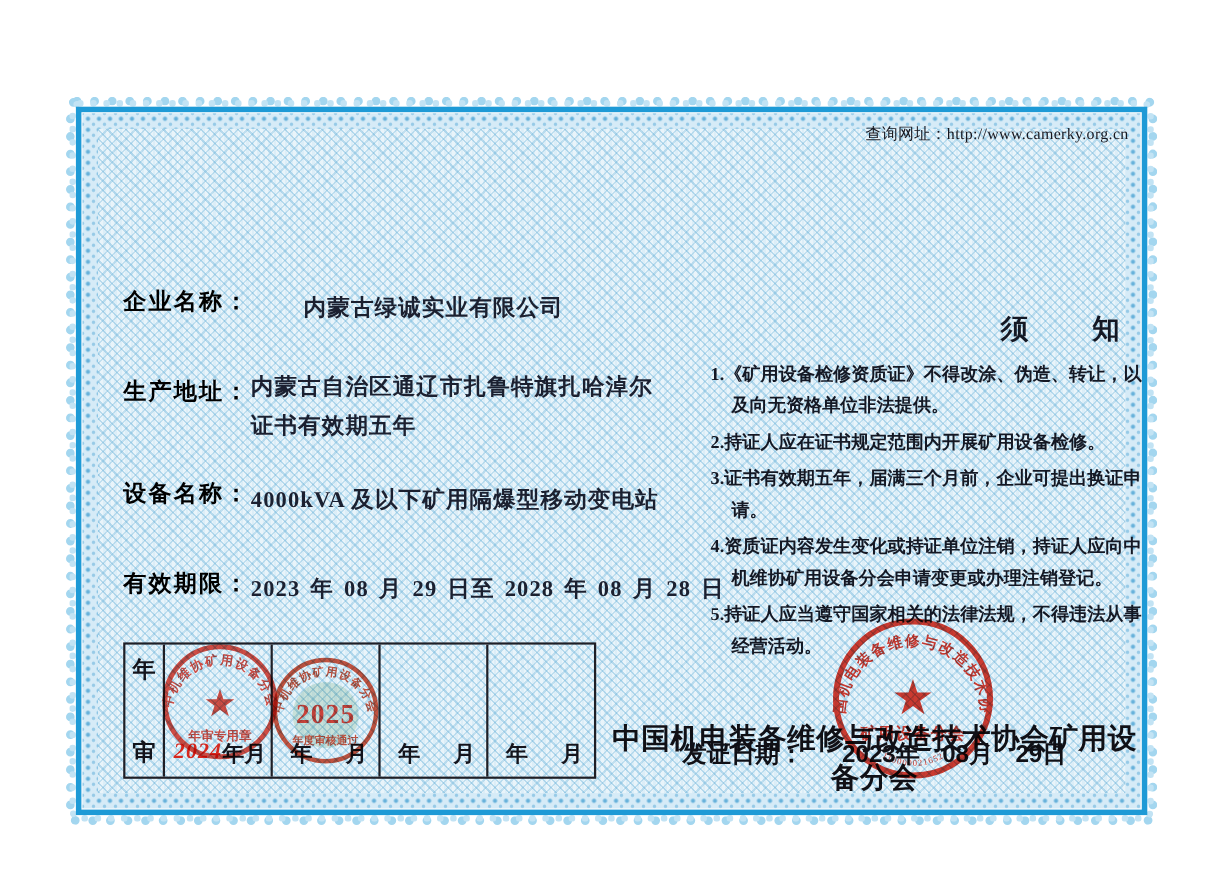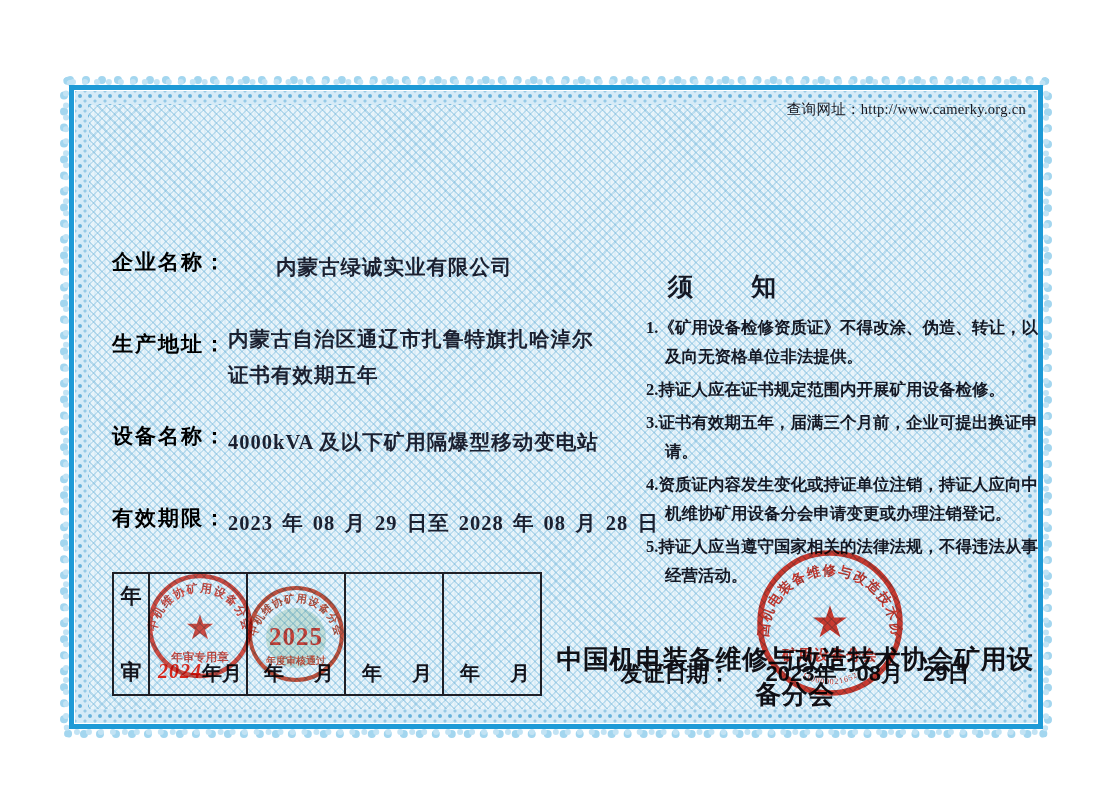--- a/index.html
+++ b/index.html
@@ -3,21 +3,21 @@
 <meta charset="utf-8">
 <style>
   html,body{margin:0;padding:0;}
   body{
     width:1102px;height:810px;position:relative;
     background:#ffffff;
     font-family:"Liberation Serif", serif;
     overflow:hidden;
   }
   
-  .cert{position:absolute;left:60px;top:76px;width:992px;height:662px;}
+  .cert{position:absolute;left:60px;top:88px;width:992px;height:662px;}
   .layer-scallop{position:absolute;inset:0;border:8px dotted #a3d6ef;border-radius:10px;}
   .layer-scallop2{position:absolute;inset:3px;border:6px dotted #c2e3f4;border-radius:10px;}
   .layer-line{position:absolute;inset:9px;border:5px solid #1e9ad6;box-shadow:0 0 0 1px #8fccе9;}
   .layer-band{
     position:absolute;inset:15px;
     background:
       radial-gradient(circle, rgba(30,140,200,.60) 1.4px, transparent 2.4px) 0 0/10px 10px,
       radial-gradient(circle, rgba(30,140,200,.35) 1.1px, transparent 2px) 5px 5px/10px 10px,
       #d6ebf7;
   }
@@ -53,21 +53,21 @@
     position:absolute;left:168px;
     font-size:20.5px;font-weight:700;color:#1b2030;letter-spacing:1px;
   }
   .lab-company{top:172px;} .val-company{top:177px;padding-left:48px;}
   .lab-address{top:254px;} .val-address1{top:249px;} .val-address2{top:285px;}
   .lab-equip{top:346px;}   .val-equip{top:352px;}
   .lab-valid{top:428px;}   .val-valid{top:433px;word-spacing:3px;}
   
   .notice{position:absolute;left:582px;top:194px;width:402px;color:#141824;}
   .notice-heading{
-    text-align:left;font-size:25px;font-weight:800;letter-spacing:26px;text-indent:26px;
+    text-align:right;font-size:25px;font-weight:800;letter-spacing:26px;text-indent:26px;
     margin:0 0 10px 0;
   }
   .notice-item{
     font-size:16.5px;line-height:1.76;font-weight:600;
     padding-left:1.15em;text-indent:-1.15em;margin:4px;
   }
   
   .assoc-line{
     position:absolute;left:496px;right:18px;top:538px;text-align:center;
     font-family:"Liberation Sans", sans-serif;

